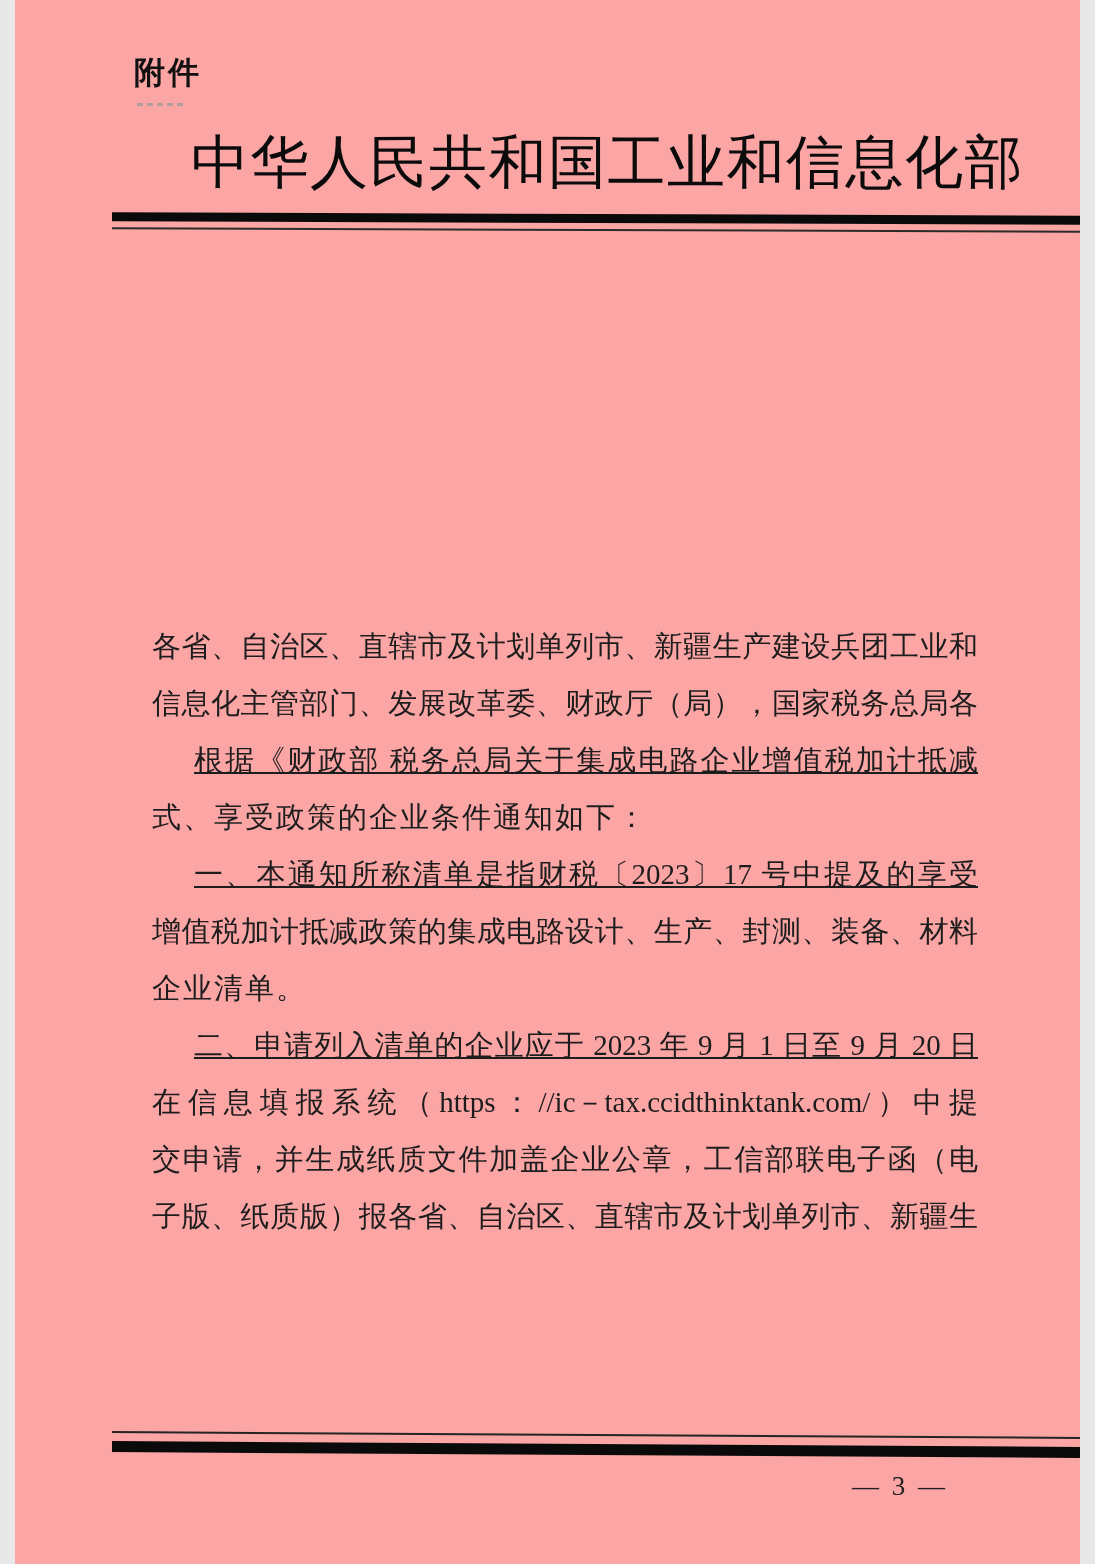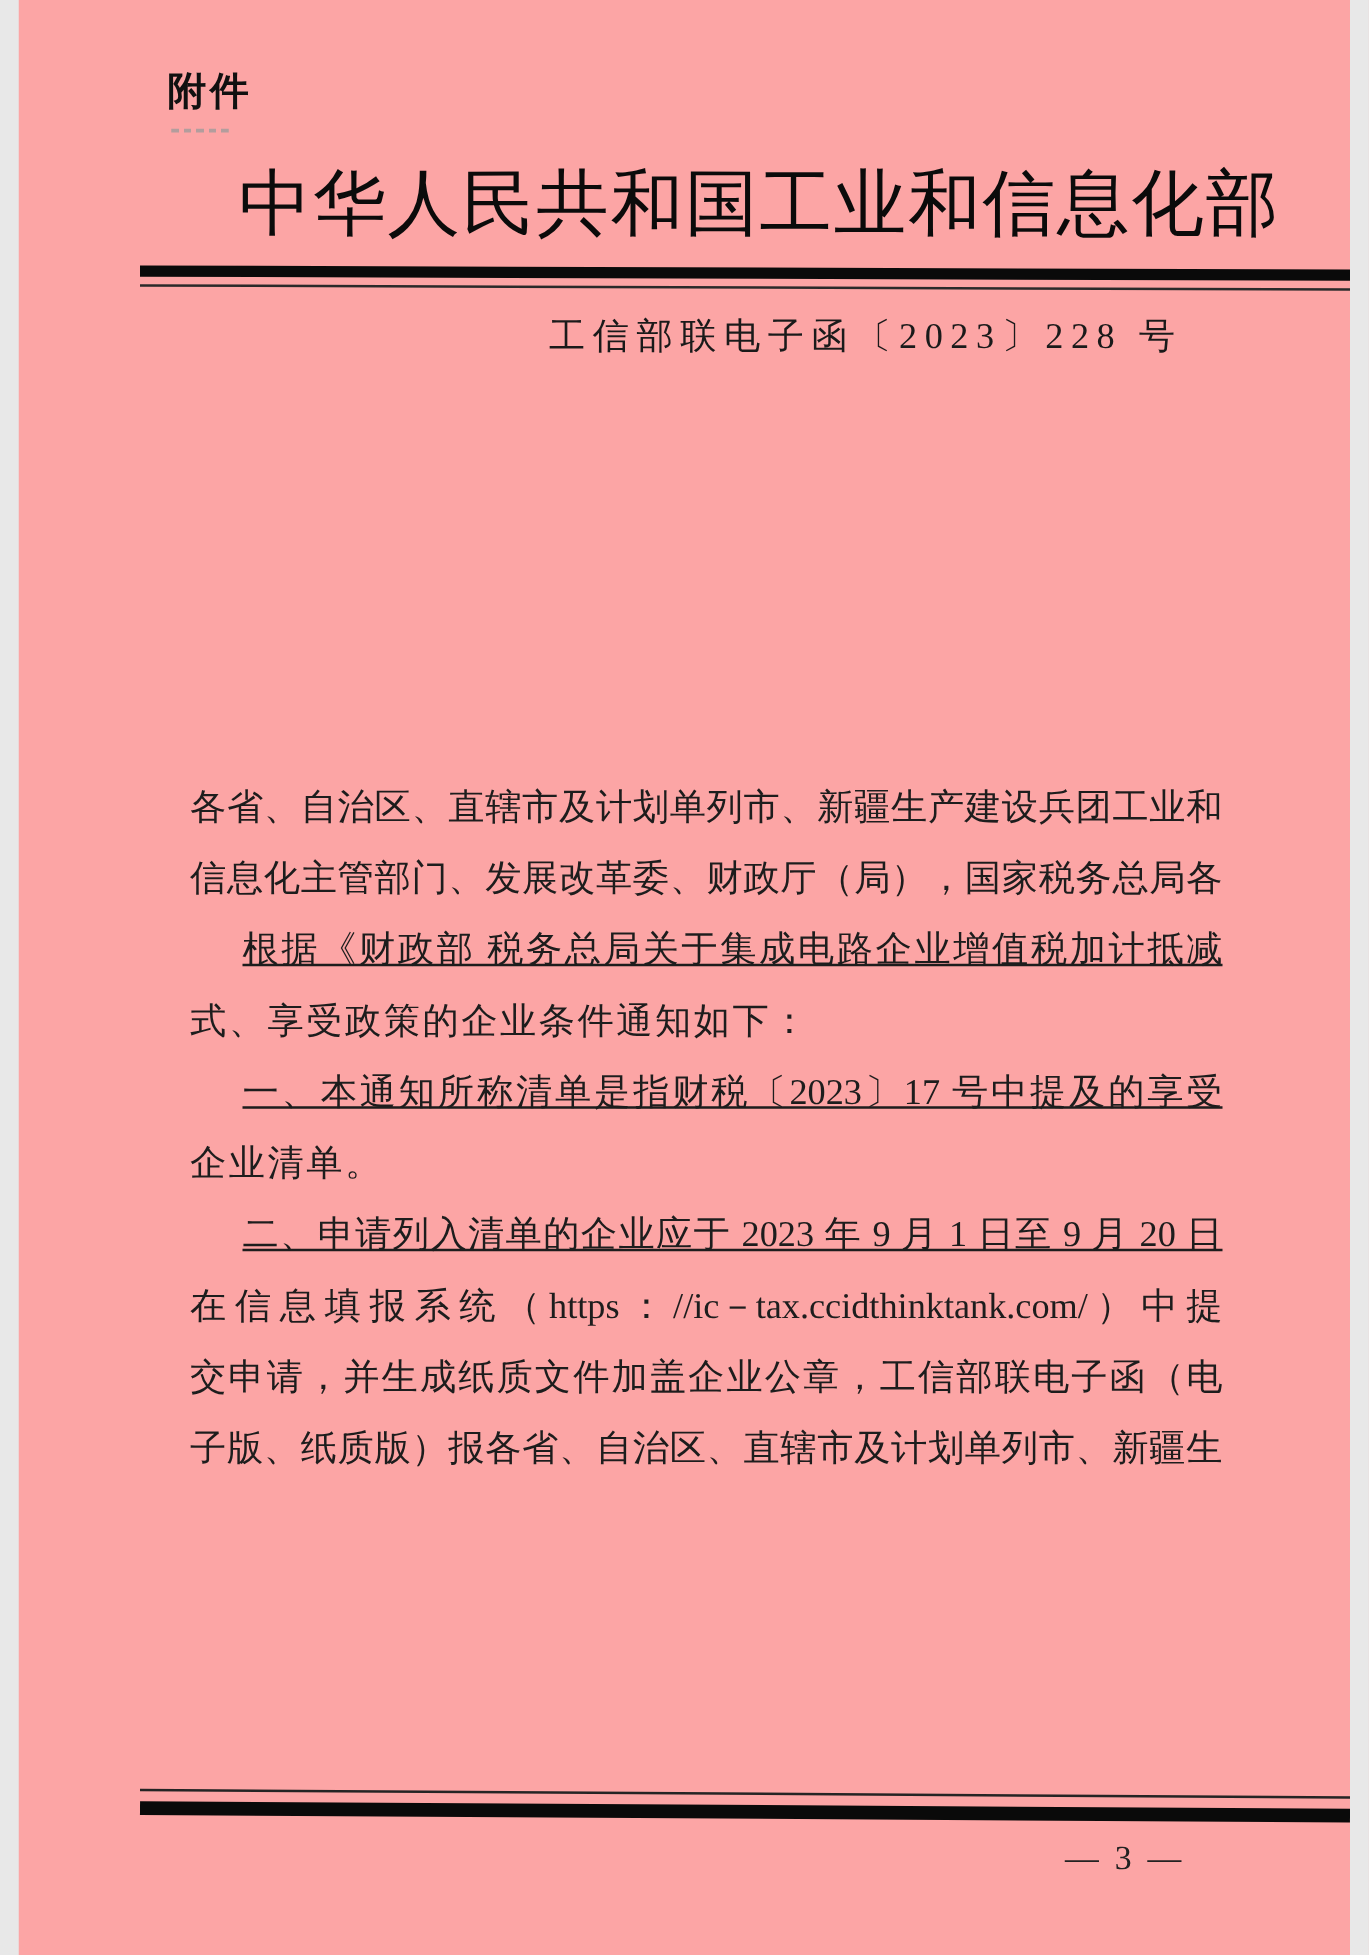--- a/index.html
+++ b/index.html
@@ -132,29 +132,29 @@
 <div class="page">
 
   <div class="attachment">附件</div>
   <div class="scan-artifact"></div>
 
   <div class="letterhead-title">中华人民共和国工业和信息化部</div>
 
   <div class="rule rule-head-thick"></div>
   <div class="rule rule-head-thin"></div>
 
-  <div class="doc-number">工信部联电子函〔2023〕228 号</div>
 
 
   <div class="doc-body">
     <div class="b-line stretch">各省、自治区、直辖市及计划单列市、新疆生产建设兵团工业和</div>
     <div class="b-line stretch">信息化主管部门、发展改革委、财政厅（局），国家税务总局各</div>
     <div class="b-line stretch indent">根据《财政部 税务总局关于集成电路企业增值税加计抵减</div>
     <div class="b-line">式、享受政策的企业条件通知如下：</div>
     <div class="b-line stretch indent">一、本通知所称清单是指财税〔2023〕17 号中提及的享受</div>
+    <div class="b-line stretch">增值税加计抵减政策的集成电路设计、生产、封测、装备、材料</div>
     <div class="b-line">企业清单。</div>
     <div class="b-line stretch indent">二、申请列入清单的企业应于 2023 年 9 月 1 日至 9 月 20 日</div>
     <div class="b-line stretch">在信息填报系统（https：//ic－tax.ccidthinktank.com/）中提</div>
     <div class="b-line stretch">交申请，并生成纸质文件加盖企业公章，工信部联电子函（电</div>
     <div class="b-line stretch">子版、纸质版）报各省、自治区、直辖市及计划单列市、新疆生</div>
   </div>
 
   <div class="rule rule-foot-thin"></div>
   <div class="rule rule-foot-thick"></div>
 

